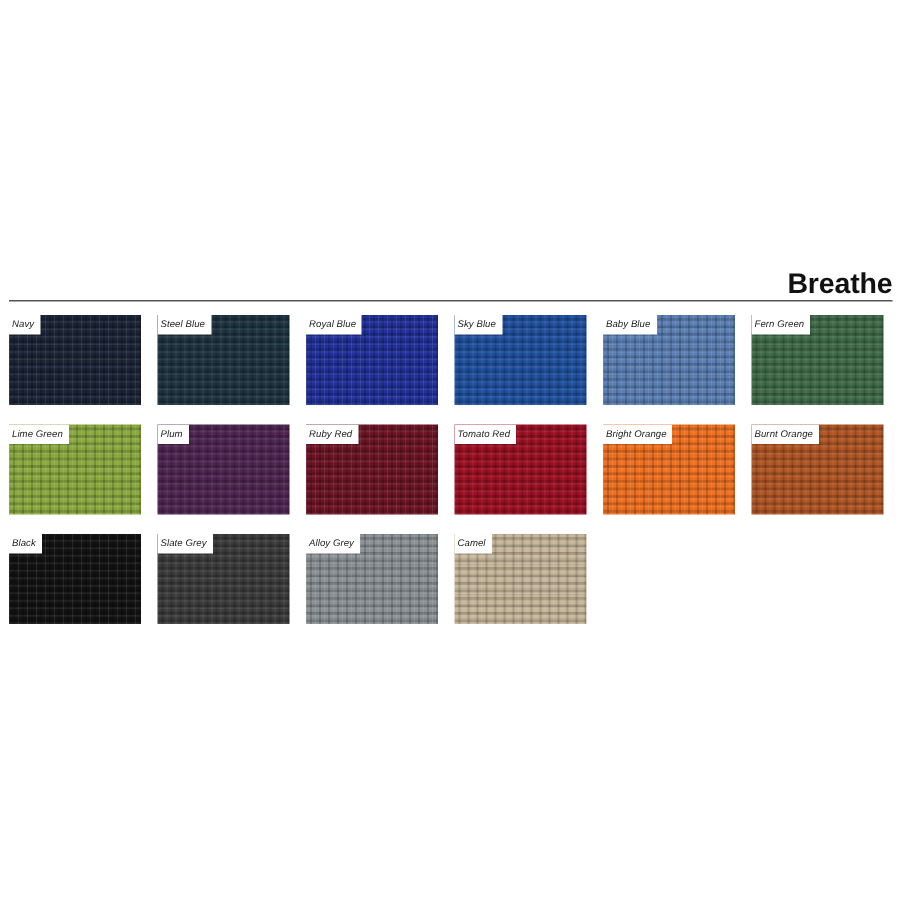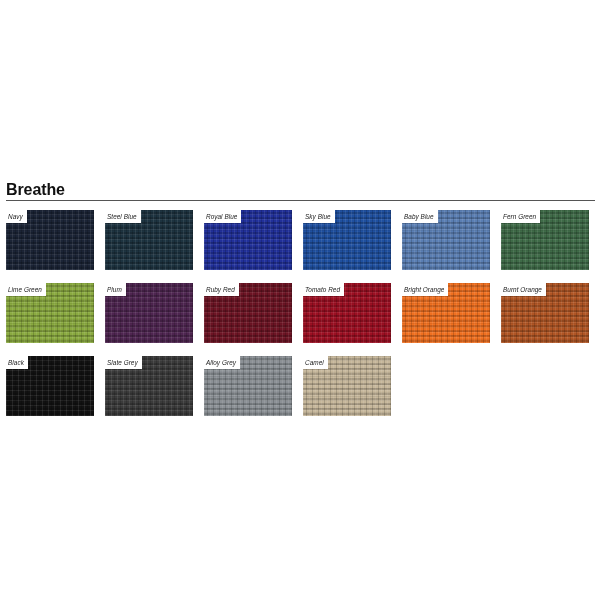--- a/index.html
+++ b/index.html
@@ -25,26 +25,27 @@
 
   
   .header {
     position: absolute;
     left: 6px;
     top: 182px;
     width: 589px;
   }
   .page-title {
     font-family: "Liberation Sans", sans-serif;
-    font-size: 16px;
+    font-size: 19px;
     font-weight: bold;
     color: #111111;
     letter-spacing: -0.1px;
     line-height: 15px;
     margin: 0 0 3px 0;
+    text-align: right;
   }
   .title-rule {
     width: 589px;
     height: 1px;
     background: #555555;
   }
 
   
   .grid {
     position: absolute;

